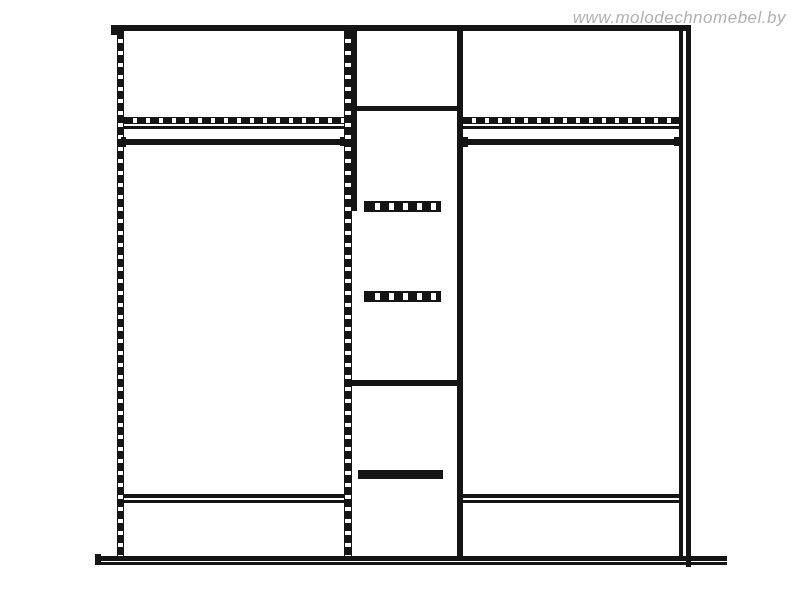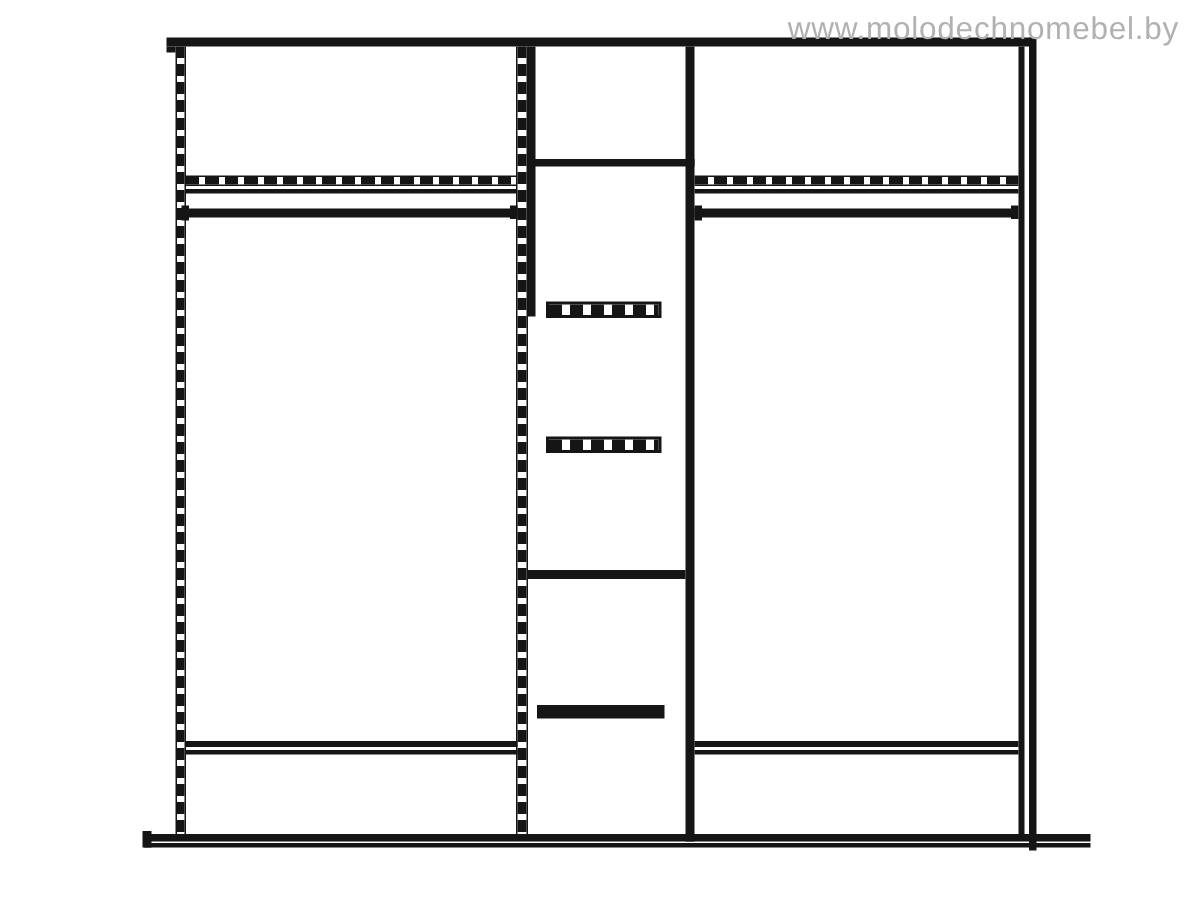--- a/index.html
+++ b/index.html
@@ -23,25 +23,26 @@
     border-bottom:1.5px solid var(--line);
     background:repeating-linear-gradient(90deg,var(--line) 0 9px,#ffffff 9px 13px);
   }
   .dash-bar{
     border:2px solid var(--line);
     background:repeating-linear-gradient(90deg,var(--line) 0 9px,#ffffff 9px 14px);
   }
   .watermark{
     position:absolute;
     top:8px;right:14px;
-    font-size:21px;
+    font-size:17px;
     letter-spacing:0.5px;
     color:#b1b1b1;
     z-index:5;
     white-space:nowrap;
+    font-style:italic;
   }
 </style>
 </head>
 <body>
 
 <div class="canvas" style="width: 800px; height: 600px; background: rgb(255, 255, 255); --line: #151515;">
   <div class="watermark" style="color: rgb(177, 177, 177);">www.molodechnomebel.by</div>
 <div class="el solid" style="left: 111px; top: 25px; width: 576px; height: 6px;"></div>
     <div class="el solid" style="left: 111px; top: 31px; width: 6px; height: 4px;"></div>
     <div class="el solid" style="left: 686px; top: 25px; width: 5px; height: 542px;"></div>

